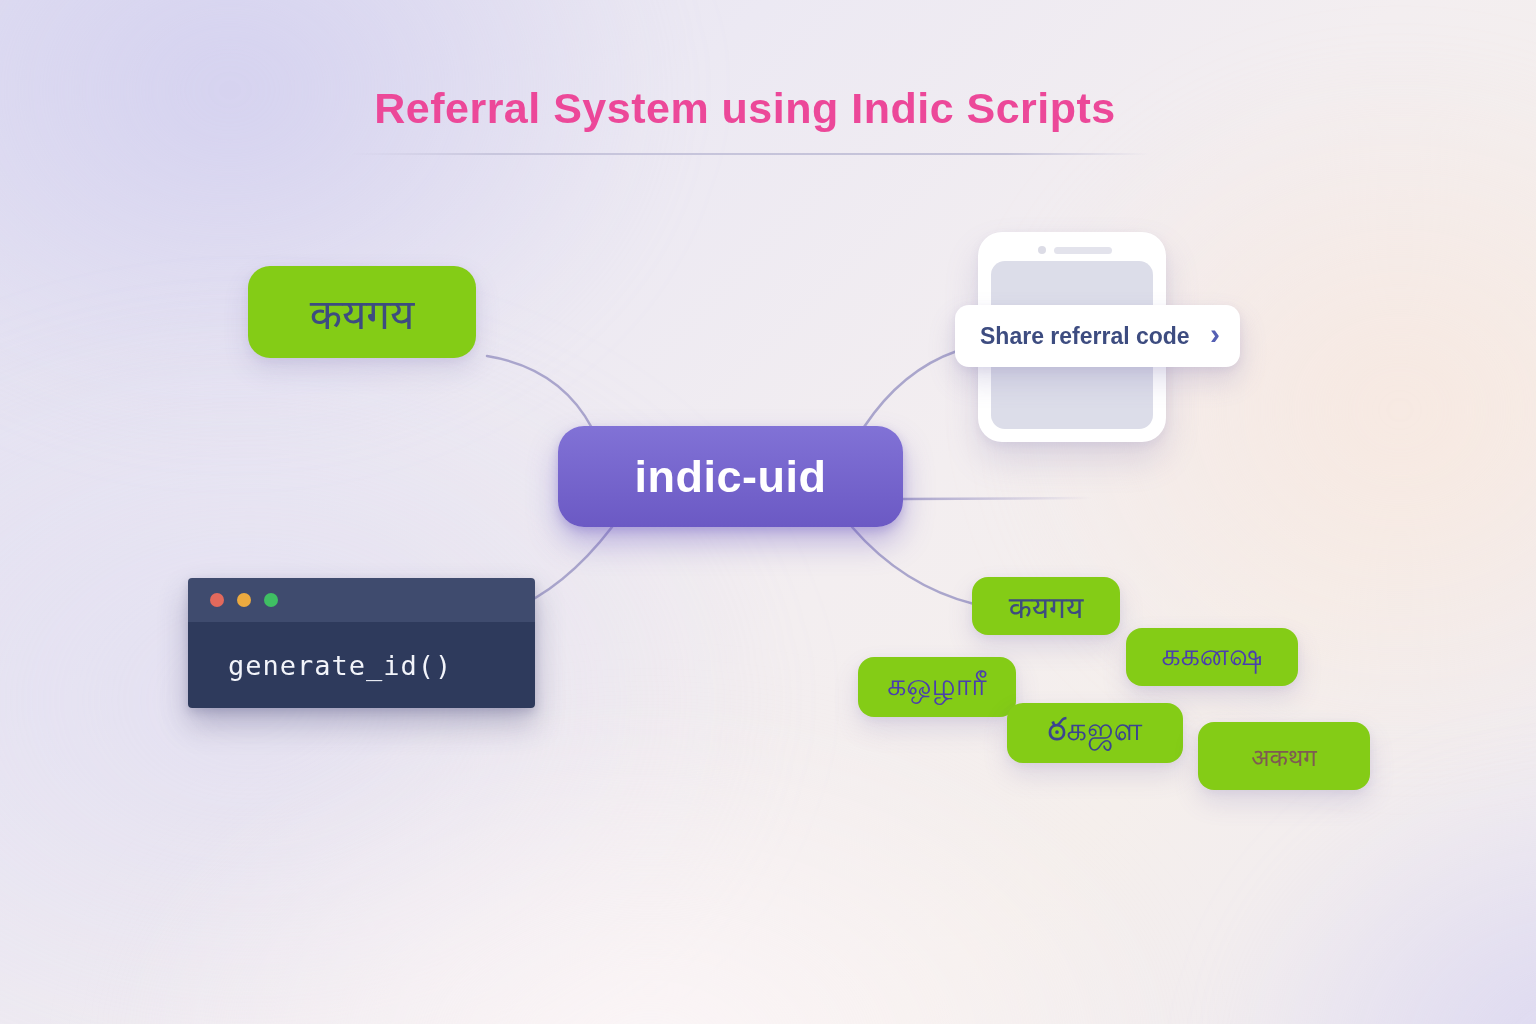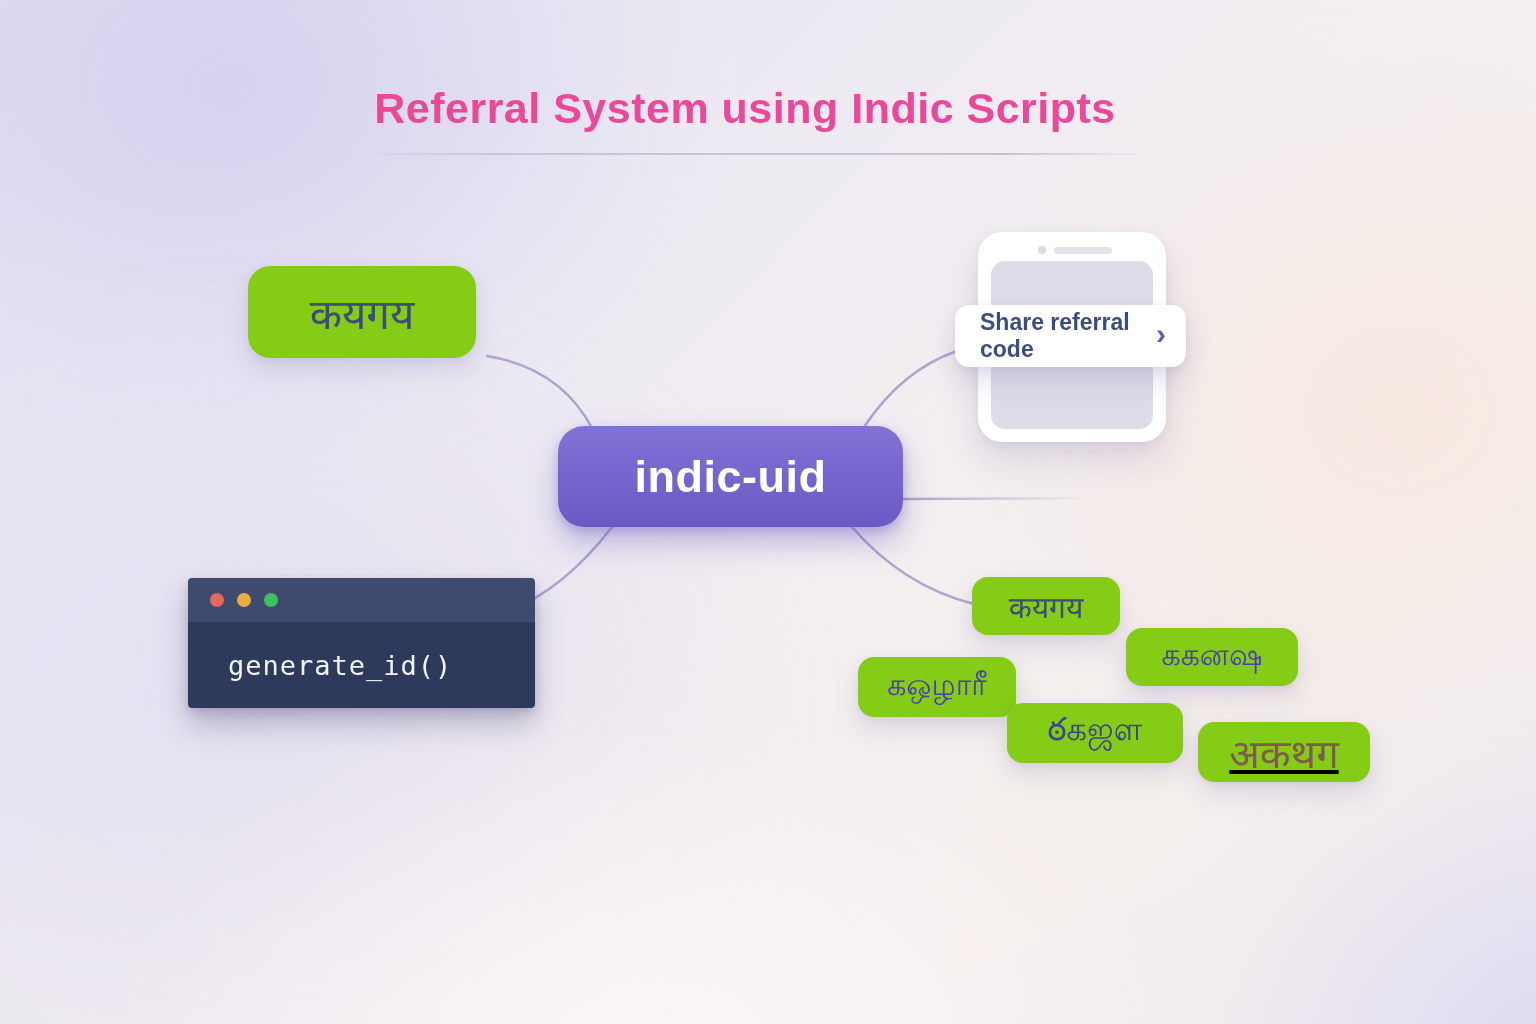--- a/index.html
+++ b/index.html
@@ -44,42 +44,42 @@
 
   .phone{
     position:absolute;left:978px;top:232px;width:188px;height:210px;border-radius:24px;background:#ffffff;
     box-shadow:0 18px 34px rgba(120,108,170,.20),0 4px 10px rgba(120,108,170,.10);
   }
   .phone .camera{position:absolute;left:60px;top:14px;width:8px;height:8px;border-radius:50%;background:#dcdce6;}
   .phone .speaker{position:absolute;left:76px;top:15px;width:58px;height:7px;border-radius:4px;background:#e3e3ec;}
   .phone .screen{position:absolute;left:13px;top:29px;right:13px;bottom:13px;border-radius:14px;background:#dcdde9;}
 
   .share-pill{
-    position:absolute;left:955px;top:305px;width:231px;height:62px;border-radius:14px;background:#ffffff;
+    position:absolute;left:955px;top:305px;width:285px;height:62px;border-radius:14px;background:#ffffff;
     box-shadow:0 14px 28px rgba(110,100,165,.20),0 3px 8px rgba(110,100,165,.10);
     display:flex;align-items:center;padding:0 20px 0 25px;box-sizing:border-box;cursor:pointer;
   }
   .share-pill .lbl{flex:1;font-size:23px;font-weight:600;color:#3d4c80;}
   .share-pill .chev{font-size:30px;line-height:1;color:#5560b4;font-weight:700;margin-top:-4px;}
 
   .terminal{
     position:absolute;left:188px;top:578px;width:347px;height:130px;border-radius:4px;overflow:hidden;
     box-shadow:0 16px 30px rgba(60,60,110,.30),0 4px 10px rgba(60,60,110,.18);
   }
   .terminal .bar{height:44px;background:#3f4b6e;display:flex;align-items:center;padding-left:22px;}
   .terminal .dot{width:14px;height:14px;border-radius:50%;margin-right:13px;}
   .terminal .body{height:86px;background:#2e3a5c;display:flex;align-items:center;}
   .terminal .code{margin-left:40px;font-family:"DejaVu Sans Mono","Liberation Mono",monospace;font-size:27px;color:#f2f4fa;letter-spacing:1px;}
 
   .id-card{font-weight:500;}
   .idc1{left:972px;top:577px;width:148px;height:58px;font-size:30px;}
   .idc2{left:1126px;top:628px;width:172px;height:58px;font-size:30px;}
   .idc3{left:858px;top:657px;width:158px;height:60px;font-size:30px;}
   .idc4{left:1007px;top:703px;width:176px;height:60px;font-size:32px;}
-  .idc5{left:1198px;top:722px;width:172px;height:60px;font-size:40px;text-decoration:underline;}
+  .idc5{left:1198px;top:722px;width:172px;height:68px;font-size:24px;}
 </style>
 </head>
 <body>
 
 <div class="blob blob1"></div>
 <div class="blob blob2"></div>
 <div class="blob blob3"></div>
 <div class="blob blob4"></div>
 <div class="blob blob5"></div>
 

